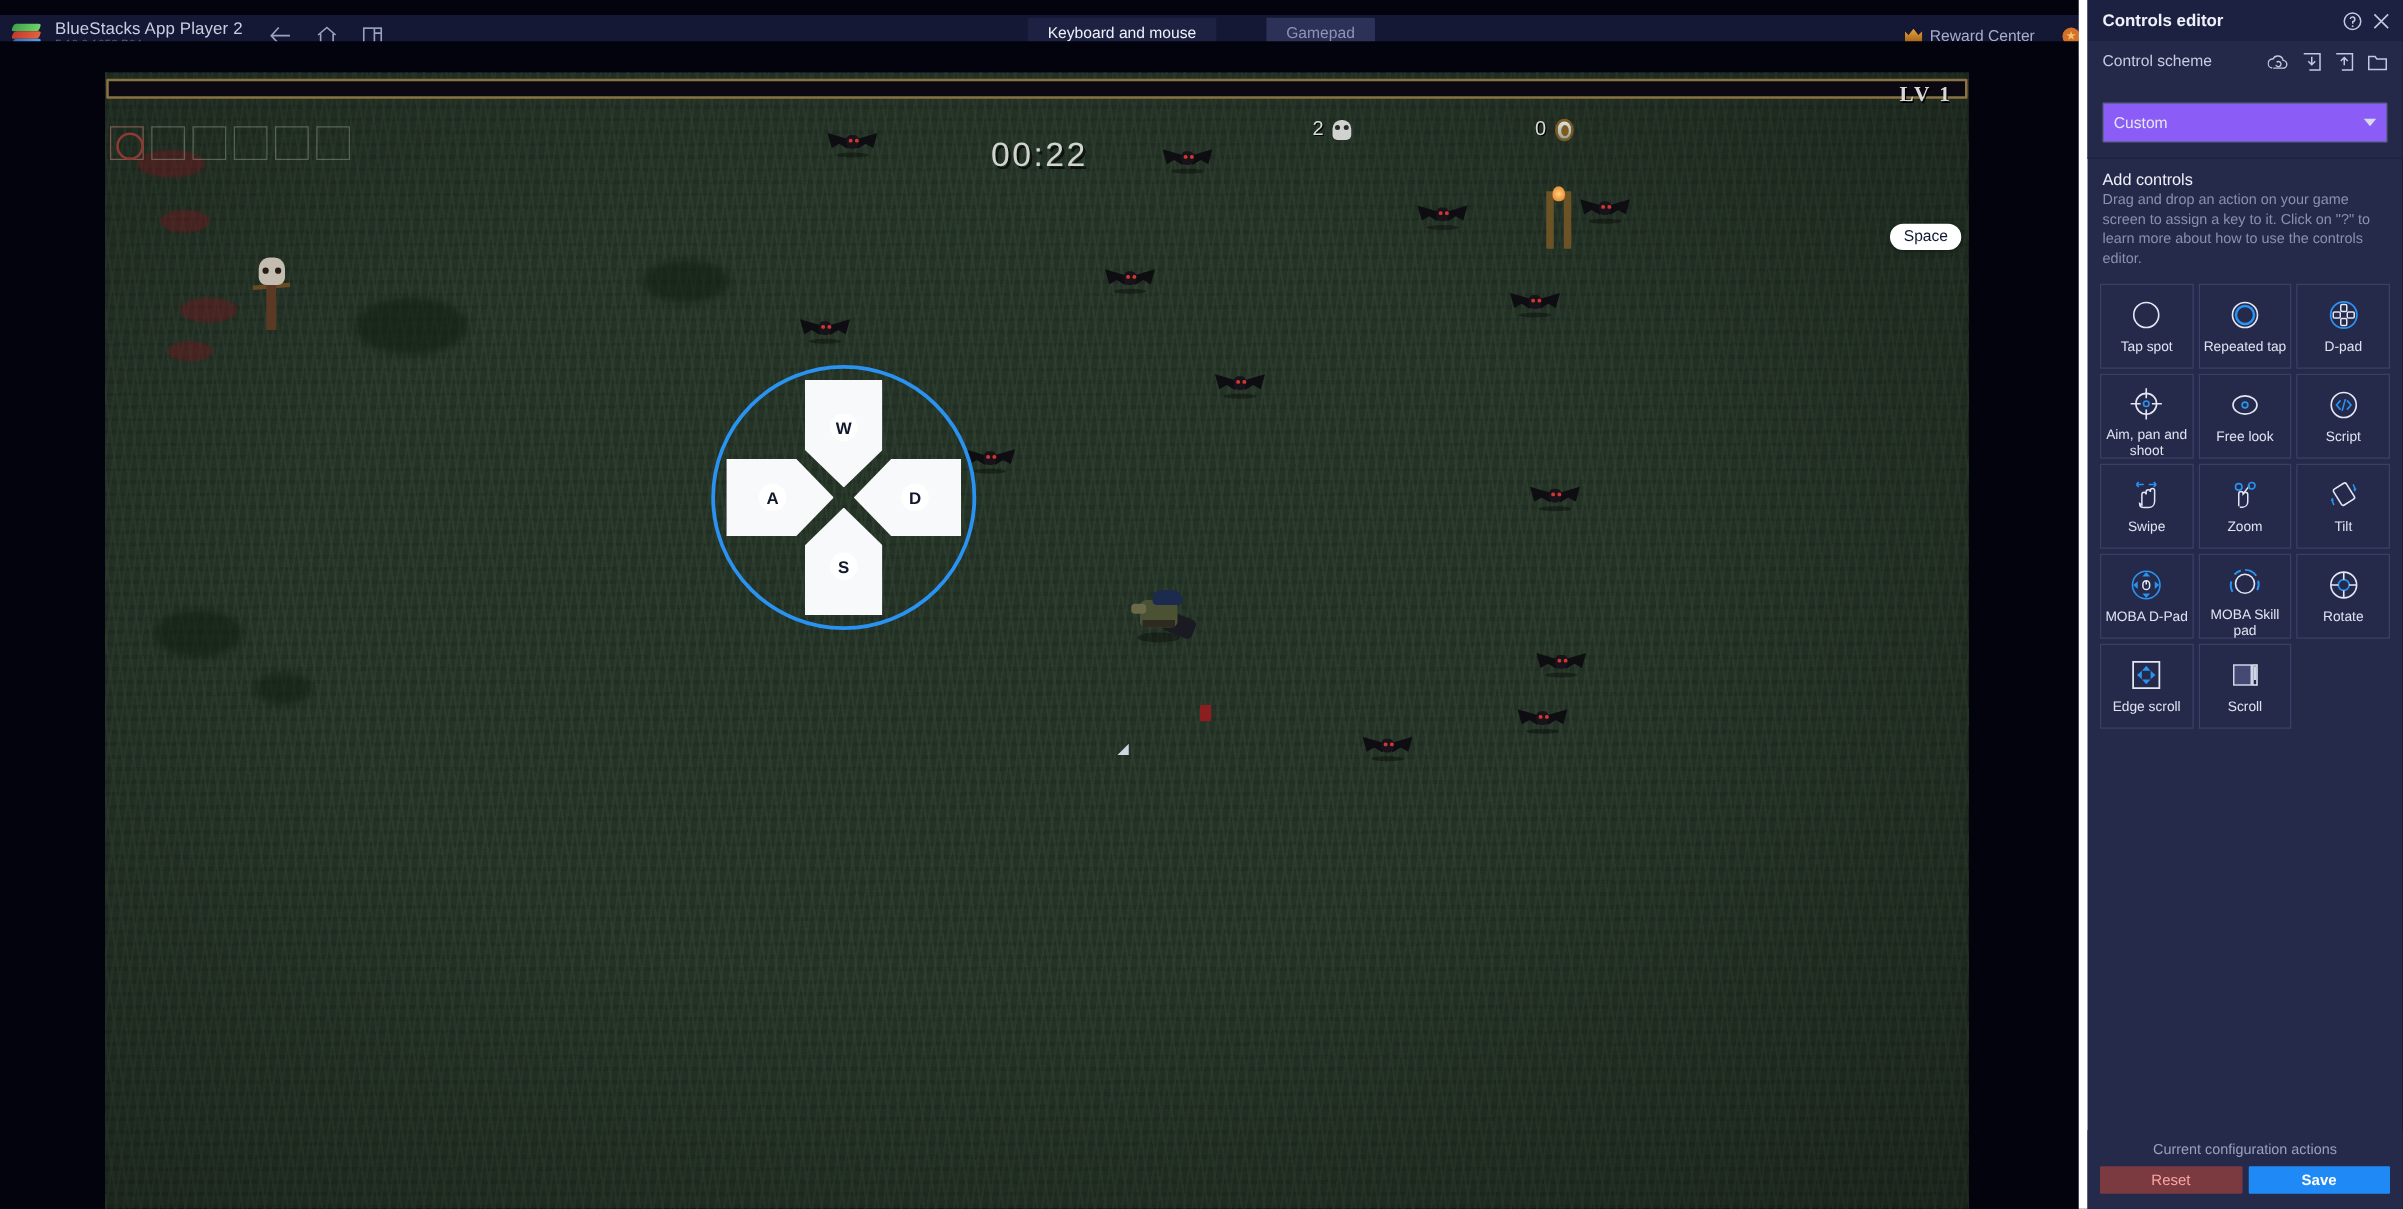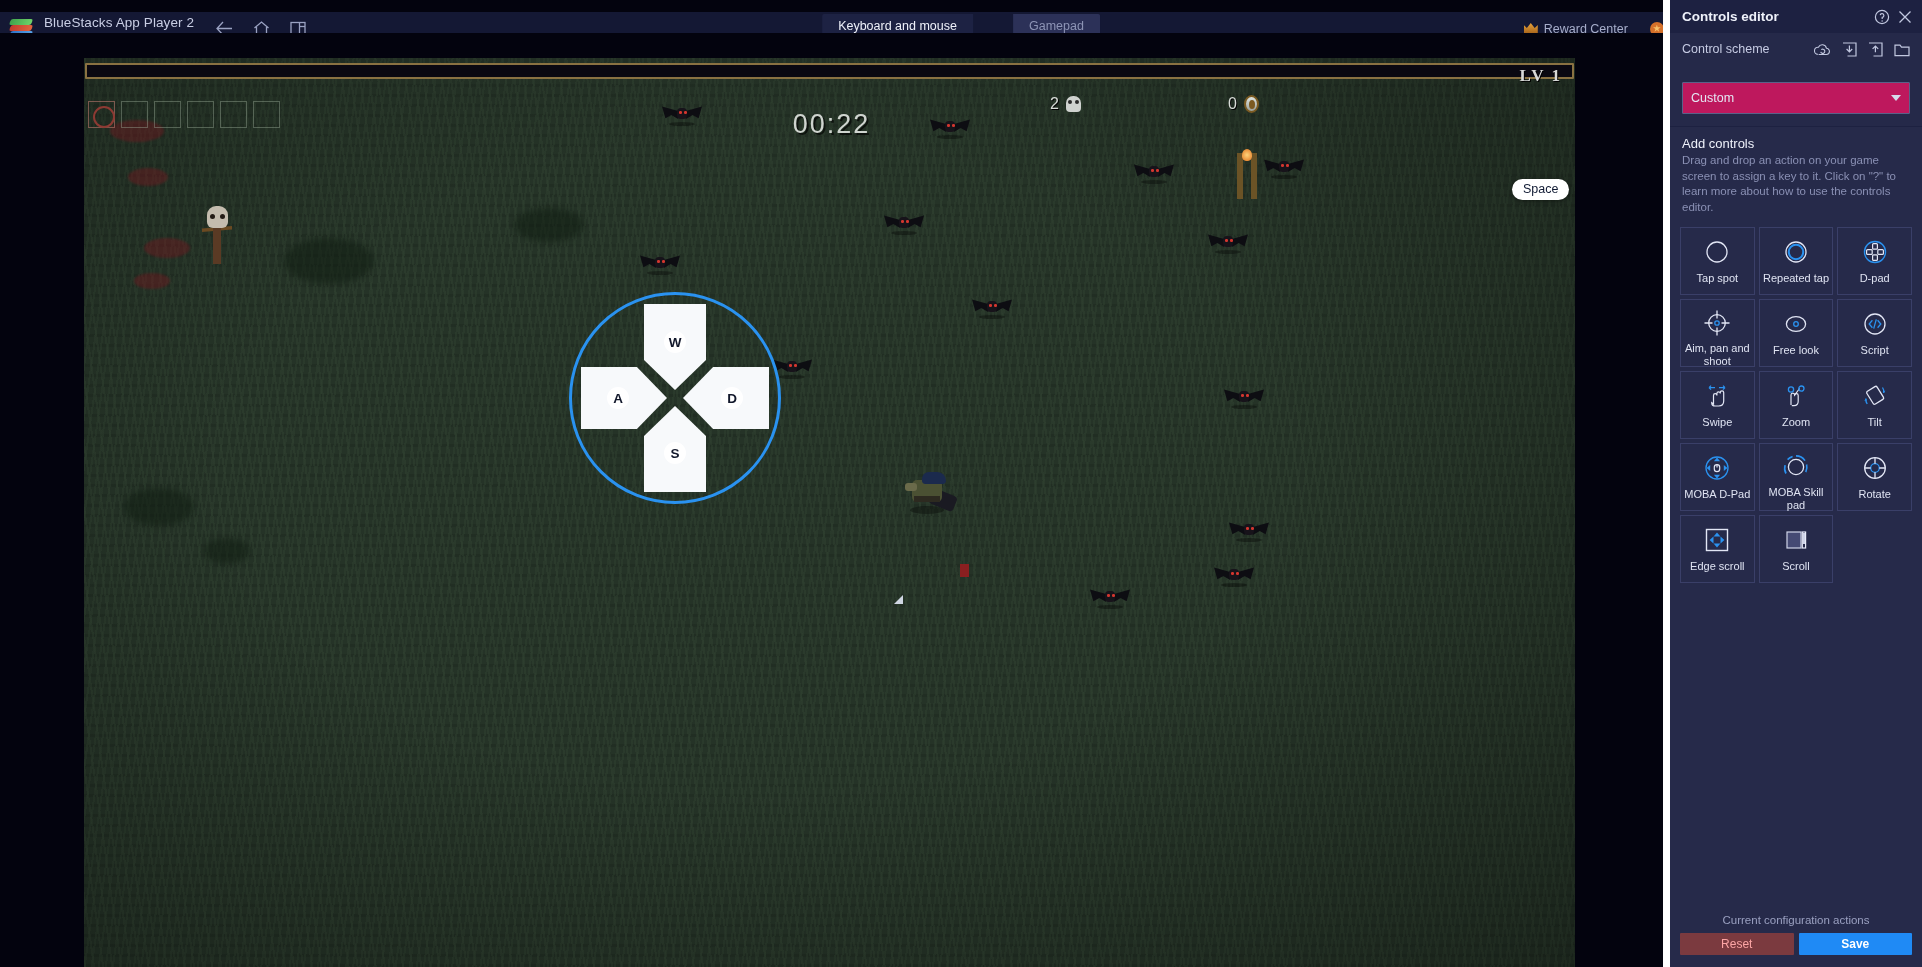--- a/index.html
+++ b/index.html
@@ -205,21 +205,21 @@
     height: 33px; background: #1d2141; display: flex; align-items: center;
     padding: 0 10px 0 12px; gap: 8px;
   }
   .panel-title { font-size: 13.5px; color: #eef1fa; font-weight: bold; flex: 1; }
   .pi { cursor: pointer; display: flex; align-items: center; }
   .scheme-block { padding: 9px 12px 12px; background: #252949; border-bottom: 1px solid #1d2141; }
   .scheme-row { display: flex; align-items: flex-start; margin-bottom: 25px; }
   .scheme-label { font-size: 12.5px; color: #c6cbe3; flex: 1; }
   .scheme-icons { display: flex; gap: 11px; align-items: center; }
   .select {
-    height: 25px; border: 1px solid #5b6189; background: #be185d;
+    height: 25px; border: 1px solid #5b6189; background: #8b5cf6;
     display: flex; align-items: center; padding: 15px 8px; border-radius: 1px;
     font-size: 12.5px; color: #e4e7f4; cursor: pointer;
   }
   .select .caret { margin-left: auto; width: 0; height: 0;
     border-left: 5px solid transparent; border-right: 5px solid transparent; border-top: 6px solid #d6daeb; }
 
   .add-block { padding: 9px 12px 4px; }
   .add-title { font-size: 13px; color: #eef1fa; margin-bottom: 2px; }
   .add-desc { font-size: 11.5px; color: #8a90b4; line-height: 1.35; }
 

